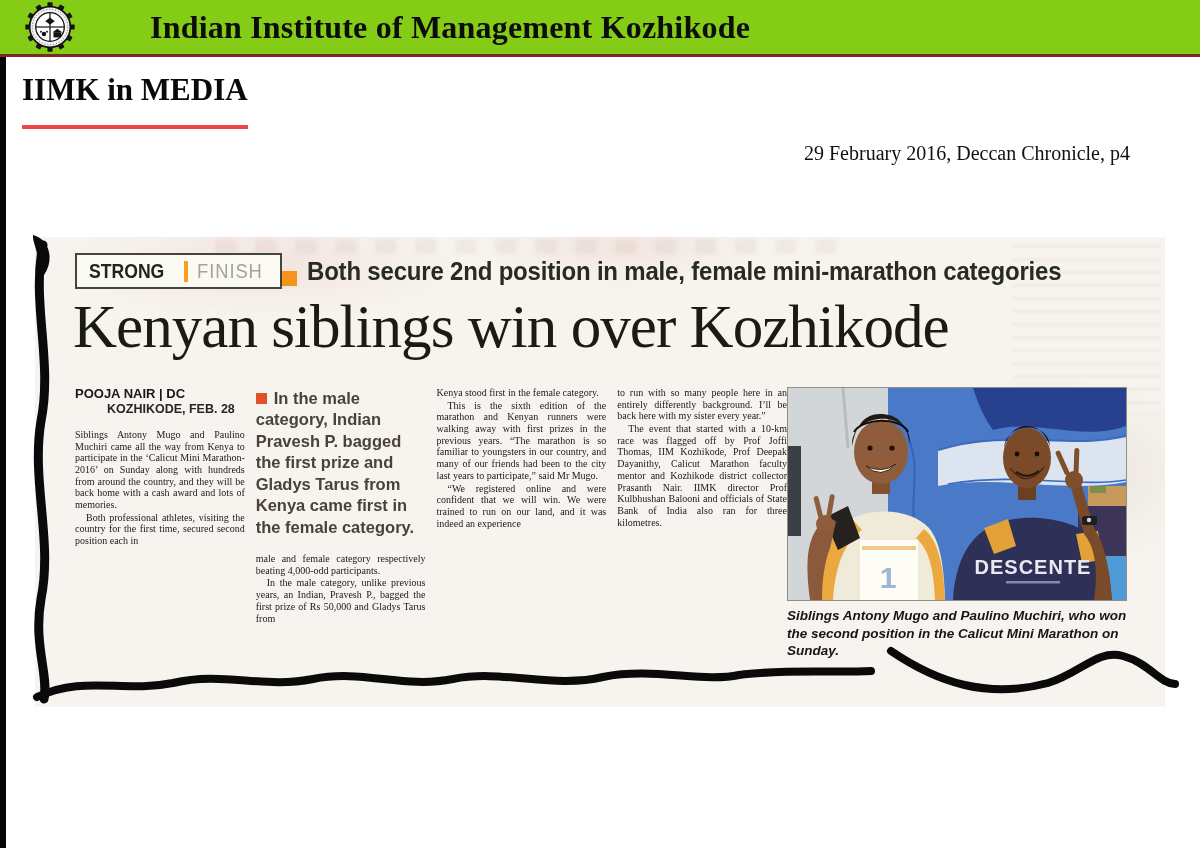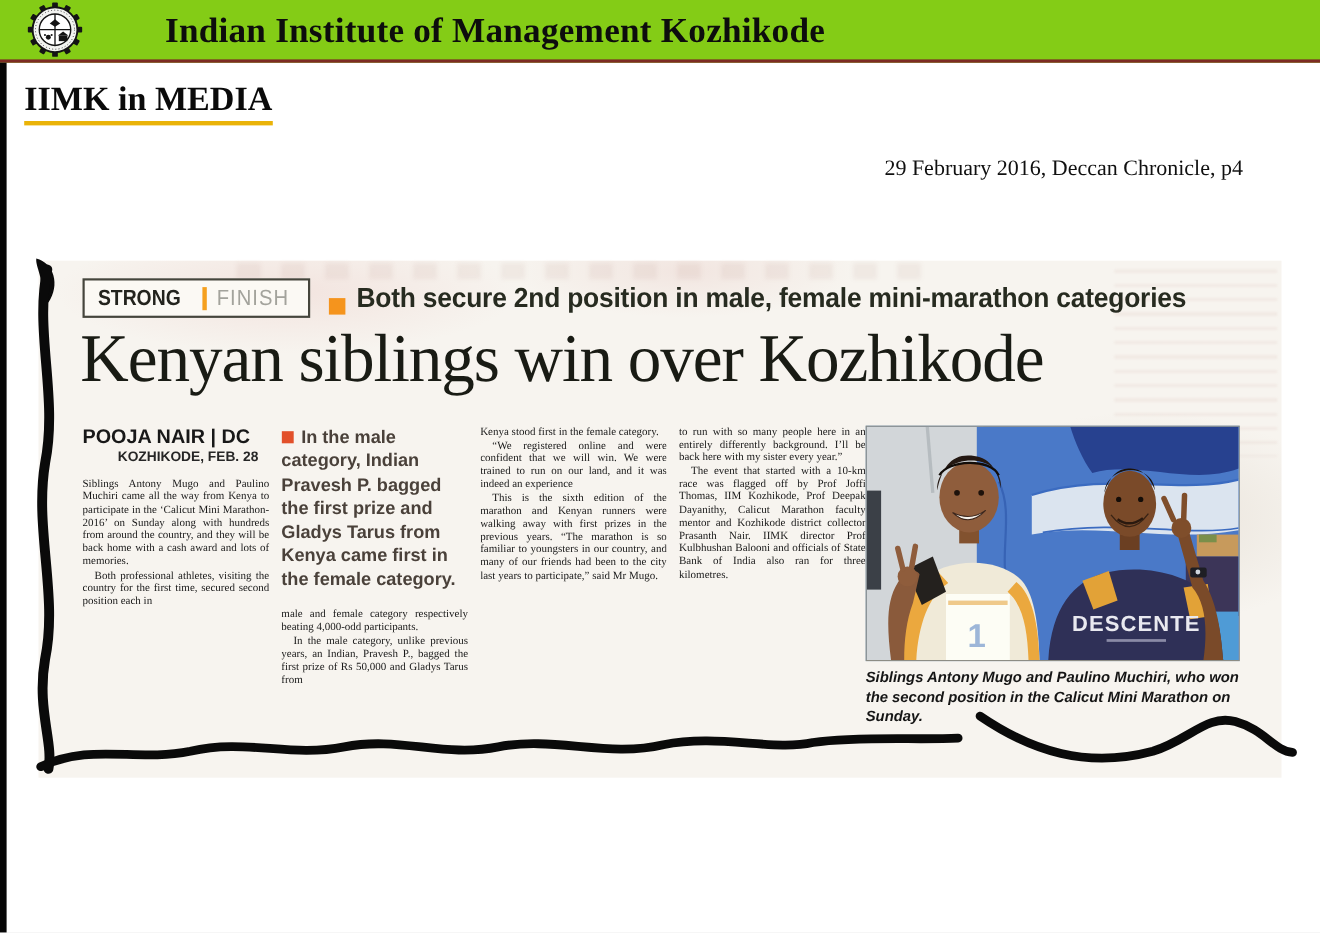--- a/index.html
+++ b/index.html
@@ -9,55 +9,55 @@
   
   .topbar{position:absolute;top:0;left:0;width:1200px;height:57px;background:#84cc16;
           border-bottom:3px solid #7d2b24;display:flex;align-items:center;box-sizing:border-box;}
   .logo{margin-left:14px;width:72px;height:52px;display:flex;align-items:center;justify-content:center;}
   .inst-title{margin:0 0 0 64px;font-size:32px;font-weight:bold;color:#0d0d0d;letter-spacing:.2px;}
 
   .left-edge{position:absolute;left:0;top:57px;width:6px;height:791px;background:#060606;}
 
   
   .section-title{position:absolute;left:22px;top:72px;margin:0;font-size:31px;font-weight:bold;
-                 color:#0a0a0a;border-bottom:4px solid #eab308;padding-bottom:2px;}
+                 color:#0a0a0a;border-bottom:4px solid #ef4444;padding-bottom:17px;}
   .source-line{position:absolute;left:0;top:142px;width:1130px;text-align:right;font-size:20px;color:#101010;}
 
   
   .clipping{position:absolute;left:35px;top:237px;width:1130px;height:470px;background:#f7f4ef;
     background-image:
       radial-gradient(ellipse 300px 80px at 20% 6%, rgba(232,190,185,.30), transparent 70%),
       radial-gradient(ellipse 260px 140px at 89% 50%, rgba(214,204,190,.45), transparent 70%),
       radial-gradient(ellipse 220px 60px at 52% 2%, rgba(226,186,180,.25), transparent 70%);}
   .bleed-right{position:absolute;right:4px;top:8px;width:148px;height:170px;opacity:.5;
       background:repeating-linear-gradient(180deg, rgba(195,150,140,.22) 0 3px, rgba(0,0,0,0) 3px 13px);
       filter:blur(1px);}
   .bleed-top{position:absolute;left:180px;top:2px;width:640px;height:15px;opacity:.4;
       background:repeating-linear-gradient(90deg, rgba(180,140,130,.28) 0 22px, rgba(0,0,0,0) 22px 40px);
       filter:blur(2px);}
 
-  .kicker-row{position:absolute;left:40px;top:16px;display:flex;align-items:center;gap:17px;}
+  .kicker-row{position:absolute;left:40px;top:16px;display:flex;align-items:center;}
   .kicker-box{display:flex;align-items:center;gap:9px;border:2px solid #45453c;background:#fbf9f4;
               padding:2px 12px;height:28px;box-sizing:content-box;}
   .kicker-strong{font-family:"Liberation Sans",sans-serif;font-size:20px;font-weight:800;color:#23231d;
                  transform:scaleX(.88);transform-origin:left center;}
   .kicker-div{width:4px;height:21px;background:#f5a01e;}
   .kicker-finish{font-family:"Liberation Sans",sans-serif;font-size:20px;font-weight:400;color:#a3a39c;
                  letter-spacing:1px;transform:scaleX(.92);transform-origin:left center;}
   .subhead-row{display:flex;align-items:flex-end;gap:10px;}
   .subhead-bullet{width:15px;height:15px;background:#f5941d;flex:0 0 auto;}
   .subhead{font-family:"Liberation Sans",sans-serif;font-size:25px;font-weight:700;color:#272b20;
            letter-spacing:-.2px;white-space:nowrap;transform:scaleX(.96);transform-origin:left center;}
 
   .headline{position:absolute;left:38px;top:54px;margin:0;font-size:62px;font-weight:normal;
             color:#191b14;letter-spacing:-1px;white-space:nowrap;transform:scaleX(.985);transform-origin:left center;}
 
   .columns{position:absolute;left:40px;top:150px;width:712px;height:282px;display:flex;gap:11px;overflow:hidden;}
   .col{flex:1;overflow:hidden;}
-  .byline{font-family:"Liberation Sans",sans-serif;font-weight:700;font-size:18px;color:#181818;line-height:1.15;}
+  .byline{font-family:"Liberation Sans",sans-serif;font-weight:700;font-size:13px;color:#181818;line-height:1.15;}
   .dateline{font-family:"Liberation Sans",sans-serif;font-weight:700;font-size:12.5px;color:#262626;margin-bottom:13px;padding-left:32px;}
   .col p.body{margin:0;font-size:10px;line-height:1.17;text-align:justify;color:#191919;}
   .col p.body + p.body{text-indent:11px;margin-top:1px;}
   .callout{font-family:"Liberation Sans",sans-serif;font-weight:700;font-size:16.5px;line-height:1.3;
            color:#4a413a;margin:1px 0 15px 0;}
   .callout .bullet{display:inline-block;width:11px;height:11px;background:#e2502a;margin-right:7px;}
 
   .photo-block{position:absolute;left:752px;top:150px;width:346px;}
   .photo-frame{width:338px;height:212px;border:1px solid #8d8d85;background:#7da1c9;}
   .photo-frame svg{display:block;}
@@ -135,22 +135,22 @@
         <p class="body">Siblings Antony Mugo and Paulino Muchiri came all the way from Kenya to participate in the ‘Calicut Mini Marathon-2016’ on Sunday along with hundreds from around the country, and they will be back home with a cash award and lots of memories.</p>
         <p class="body">Both professional athletes, visiting the country for the first time, secured second position each in</p>
       </div>
       <div class="col">
         <p class="callout"><span class="bullet"></span><span>In the male category, Indian Pravesh P. bagged the first prize and Gladys Tarus from Kenya came first in the female category.</span></p>
         <p class="body">male and female category respectively beating 4,000-odd participants.</p>
         <p class="body">In the male category, unlike previous years, an Indian, Pravesh P., bagged the first prize of Rs 50,000 and Gladys Tarus from</p>
       </div>
       <div class="col">
         <p class="body">Kenya stood first in the female category.</p>
+        <p class="body">This is the sixth edition of the marathon and Kenyan runners were walking away with first prizes in the previous years. “The marathon is so familiar to youngsters in our country, and many of our friends had been to the city last years to participate,” said Mr Mugo.</p>
         <p class="body">“We registered online and were confident that we will win. We were trained to run on our land, and it was indeed an experience</p>
-        <p class="body">This is the sixth edition of the marathon and Kenyan runners were walking away with first prizes in the previous years. “The marathon is so familiar to youngsters in our country, and many of our friends had been to the city last years to participate,” said Mr Mugo.</p>
       </div>
       <div class="col">
         <p class="body">to run with so many people here in an entirely differently background. I’ll be back here with my sister every year.”</p>
         <p class="body">The event that started with a 10-km race was flagged off by Prof Joffi Thomas, IIM Kozhikode, Prof Deepak Dayanithy, Calicut Marathon faculty mentor and Kozhikode district collector Prasanth Nair. IIMK director Prof Kulbhushan Balooni and officials of State Bank of India also ran for three kilometres.</p>
       </div>
     </div>
 
     <figure class="photo-block" style="margin:0">
       <div class="photo-frame">
         <svg viewBox="0 0 338 212" width="338" height="212" aria-hidden="true">

